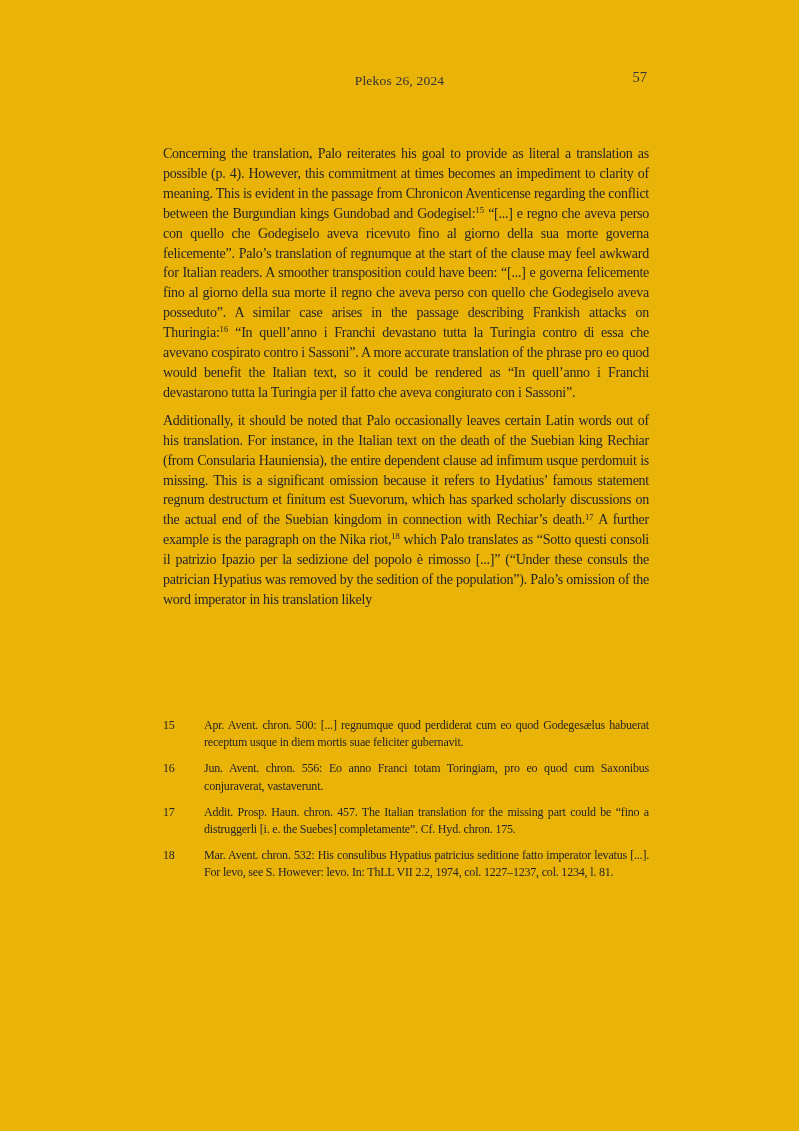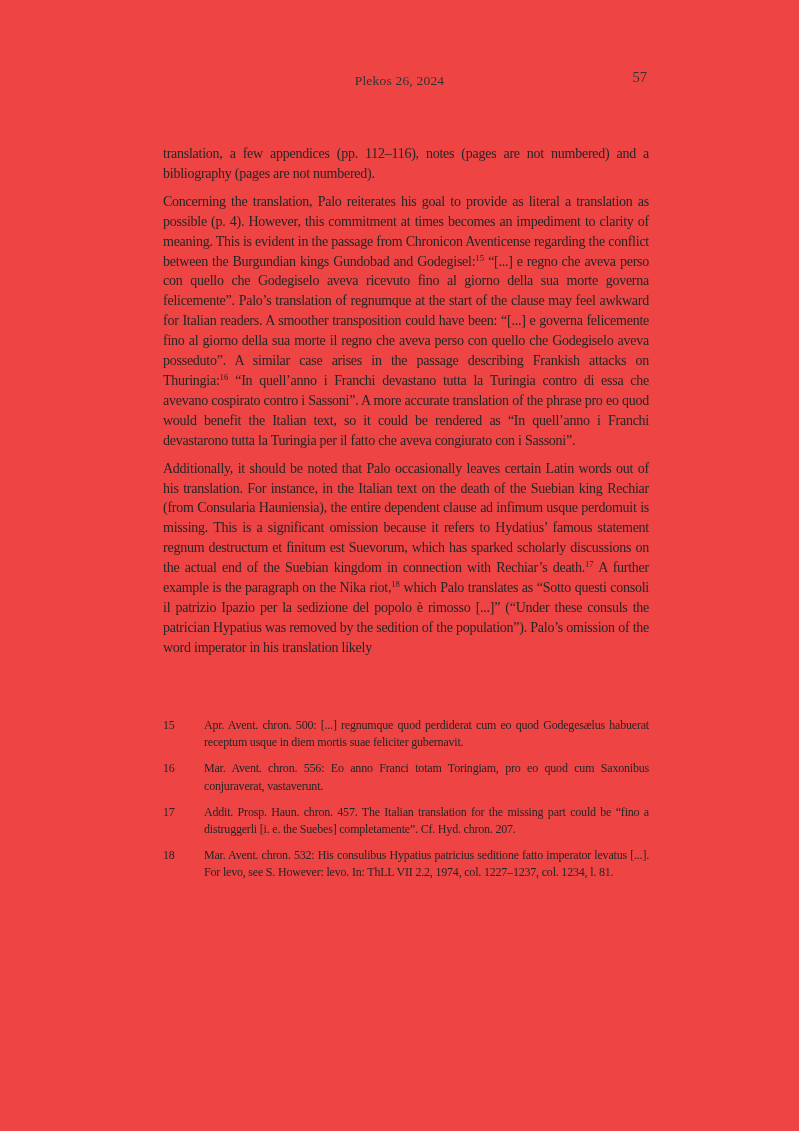--- a/index.html
+++ b/index.html
@@ -4,21 +4,21 @@
 <style>
   html, body {
     margin: 0;
     padding: 0;
     background: #ffffff;
   }
   .page {
     position: relative;
     width: 799px;
     height: 1131px;
-    background: #ef4444;
+    background: #eab308;
     overflow: hidden;
     font-family: "Liberation Serif", "DejaVu Serif", serif;
     color: #262626;
   }
   .running-head {
     position: absolute;
     top: 73px;
     left: 0;
     width: 799px;
     text-align: center;
@@ -80,35 +80,34 @@
 </style>
 </head>
 <body>
 
 <div class="page">
   <div class="running-head">
     <span>Plekos 26, 2024</span>
   </div>
   <div class="page-number">57</div>
   <div class="body-text">
-      <p><span>translation, a few appendices (pp. 112–116), notes (pages are not numbered) and a bibliography (pages are not numbered).</span></p>
       <p><span>Concerning the translation, Palo reiterates his goal to provide as literal a translation as possible (p. 4). However, this commitment at times becomes an impediment to clarity of meaning. This is evident in the passage from </span><span class="it">Chronicon Aventicense</span><span> regarding the conflict between the Burgundian kings Gundobad and Godegisel:</span><sup class="fn-ref">15</sup><span> “[...] e regno che aveva perso con quello che Godegiselo aveva ricevuto fino al giorno della sua morte governa felicemente”. Palo’s translation of </span><span class="it">regnumque</span><span> at the start of the clause may feel awkward for Italian readers. A smoother transposition could have been: “[...] e governa felicemente fino al giorno della sua morte il regno che aveva perso con quello che Godegiselo aveva posseduto”. A similar case arises in the passage describing Frankish attacks on Thuringia:</span><sup class="fn-ref">16</sup><span> “In quell’anno i Franchi devastano tutta la Turingia contro di essa che avevano cospirato contro i Sassoni”. A more accurate translation of the phrase </span><span class="it">pro eo quod</span><span> would benefit the Italian text, so it could be rendered as “In quell’anno i Franchi devastarono tutta la Turingia per il fatto che aveva congiurato con i Sassoni”.</span></p>
       <p><span>Additionally, it should be noted that Palo occasionally leaves certain Latin words out of his translation. For instance, in the Italian text on the death of the Suebian king Rechiar (from </span><span class="it">Consularia Hauniensia</span><span>), the entire dependent clause </span><span class="it">ad infimum usque perdomuit</span><span> is missing. This is a significant omission because it refers to Hydatius’ famous statement </span><span class="it">regnum destructum et finitum est Suevorum</span><span>, which has sparked scholarly discussions on the actual end of the Suebian kingdom in connection with Rechiar’s death.</span><sup class="fn-ref">17</sup><span> A further example is the paragraph on the Nika riot,</span><sup class="fn-ref">18</sup><span> which Palo translates as “Sotto questi consoli il patrizio Ipazio per la sedizione del popolo è rimosso [...]” (“Under these consuls the patrician Hypatius was removed by the sedition of the population”). Palo’s omission of the word </span><span class="it">imperator</span><span> in his translation likely</span></p>
     </div>
   <div class="footnotes">
       <div class="footnote">
         <div class="fn-num">15</div>
         <div class="fn-text"><span>Apr. Avent. chron. 500: [...] </span><span class="it">regnumque quod perdiderat cum eo quod Godegesælus habuerat receptum usque in diem mortis suae feliciter gubernavit.</span></div>
       </div>
       <div class="footnote">
         <div class="fn-num">16</div>
-        <div class="fn-text"><span>Mar. Avent. chron. 556: </span><span class="it">Eo anno Franci totam Toringiam, pro eo quod cum Saxonibus conjuraverat, vastaverunt.</span></div>
+        <div class="fn-text"><span>Jun. Avent. chron. 556: </span><span class="it">Eo anno Franci totam Toringiam, pro eo quod cum Saxonibus conjuraverat, vastaverunt.</span></div>
       </div>
       <div class="footnote">
         <div class="fn-num">17</div>
-        <div class="fn-text"><span>Addit. Prosp. Haun. chron. 457. The Italian translation for the missing part could be “fino a distruggerli [i. e. the Suebes] completamente”. Cf. Hyd. chron. 207.</span></div>
+        <div class="fn-text"><span>Addit. Prosp. Haun. chron. 457. The Italian translation for the missing part could be “fino a distruggerli [i. e. the Suebes] completamente”. Cf. Hyd. chron. 175.</span></div>
       </div>
       <div class="footnote">
         <div class="fn-num">18</div>
         <div class="fn-text"><span>Mar. Avent. chron. 532: </span><span class="it">His consulibus Hypatius patricius seditione fatto imperator levatus</span><span> [...]. For </span><span class="it">levo</span><span>, see S. However: </span><span class="it">levo</span><span>. In: ThLL VII 2.2, 1974, col. 1227–1237, col. 1234, l. 81.</span></div>
       </div>
     </div>
 </div>
 
 </body></html>

